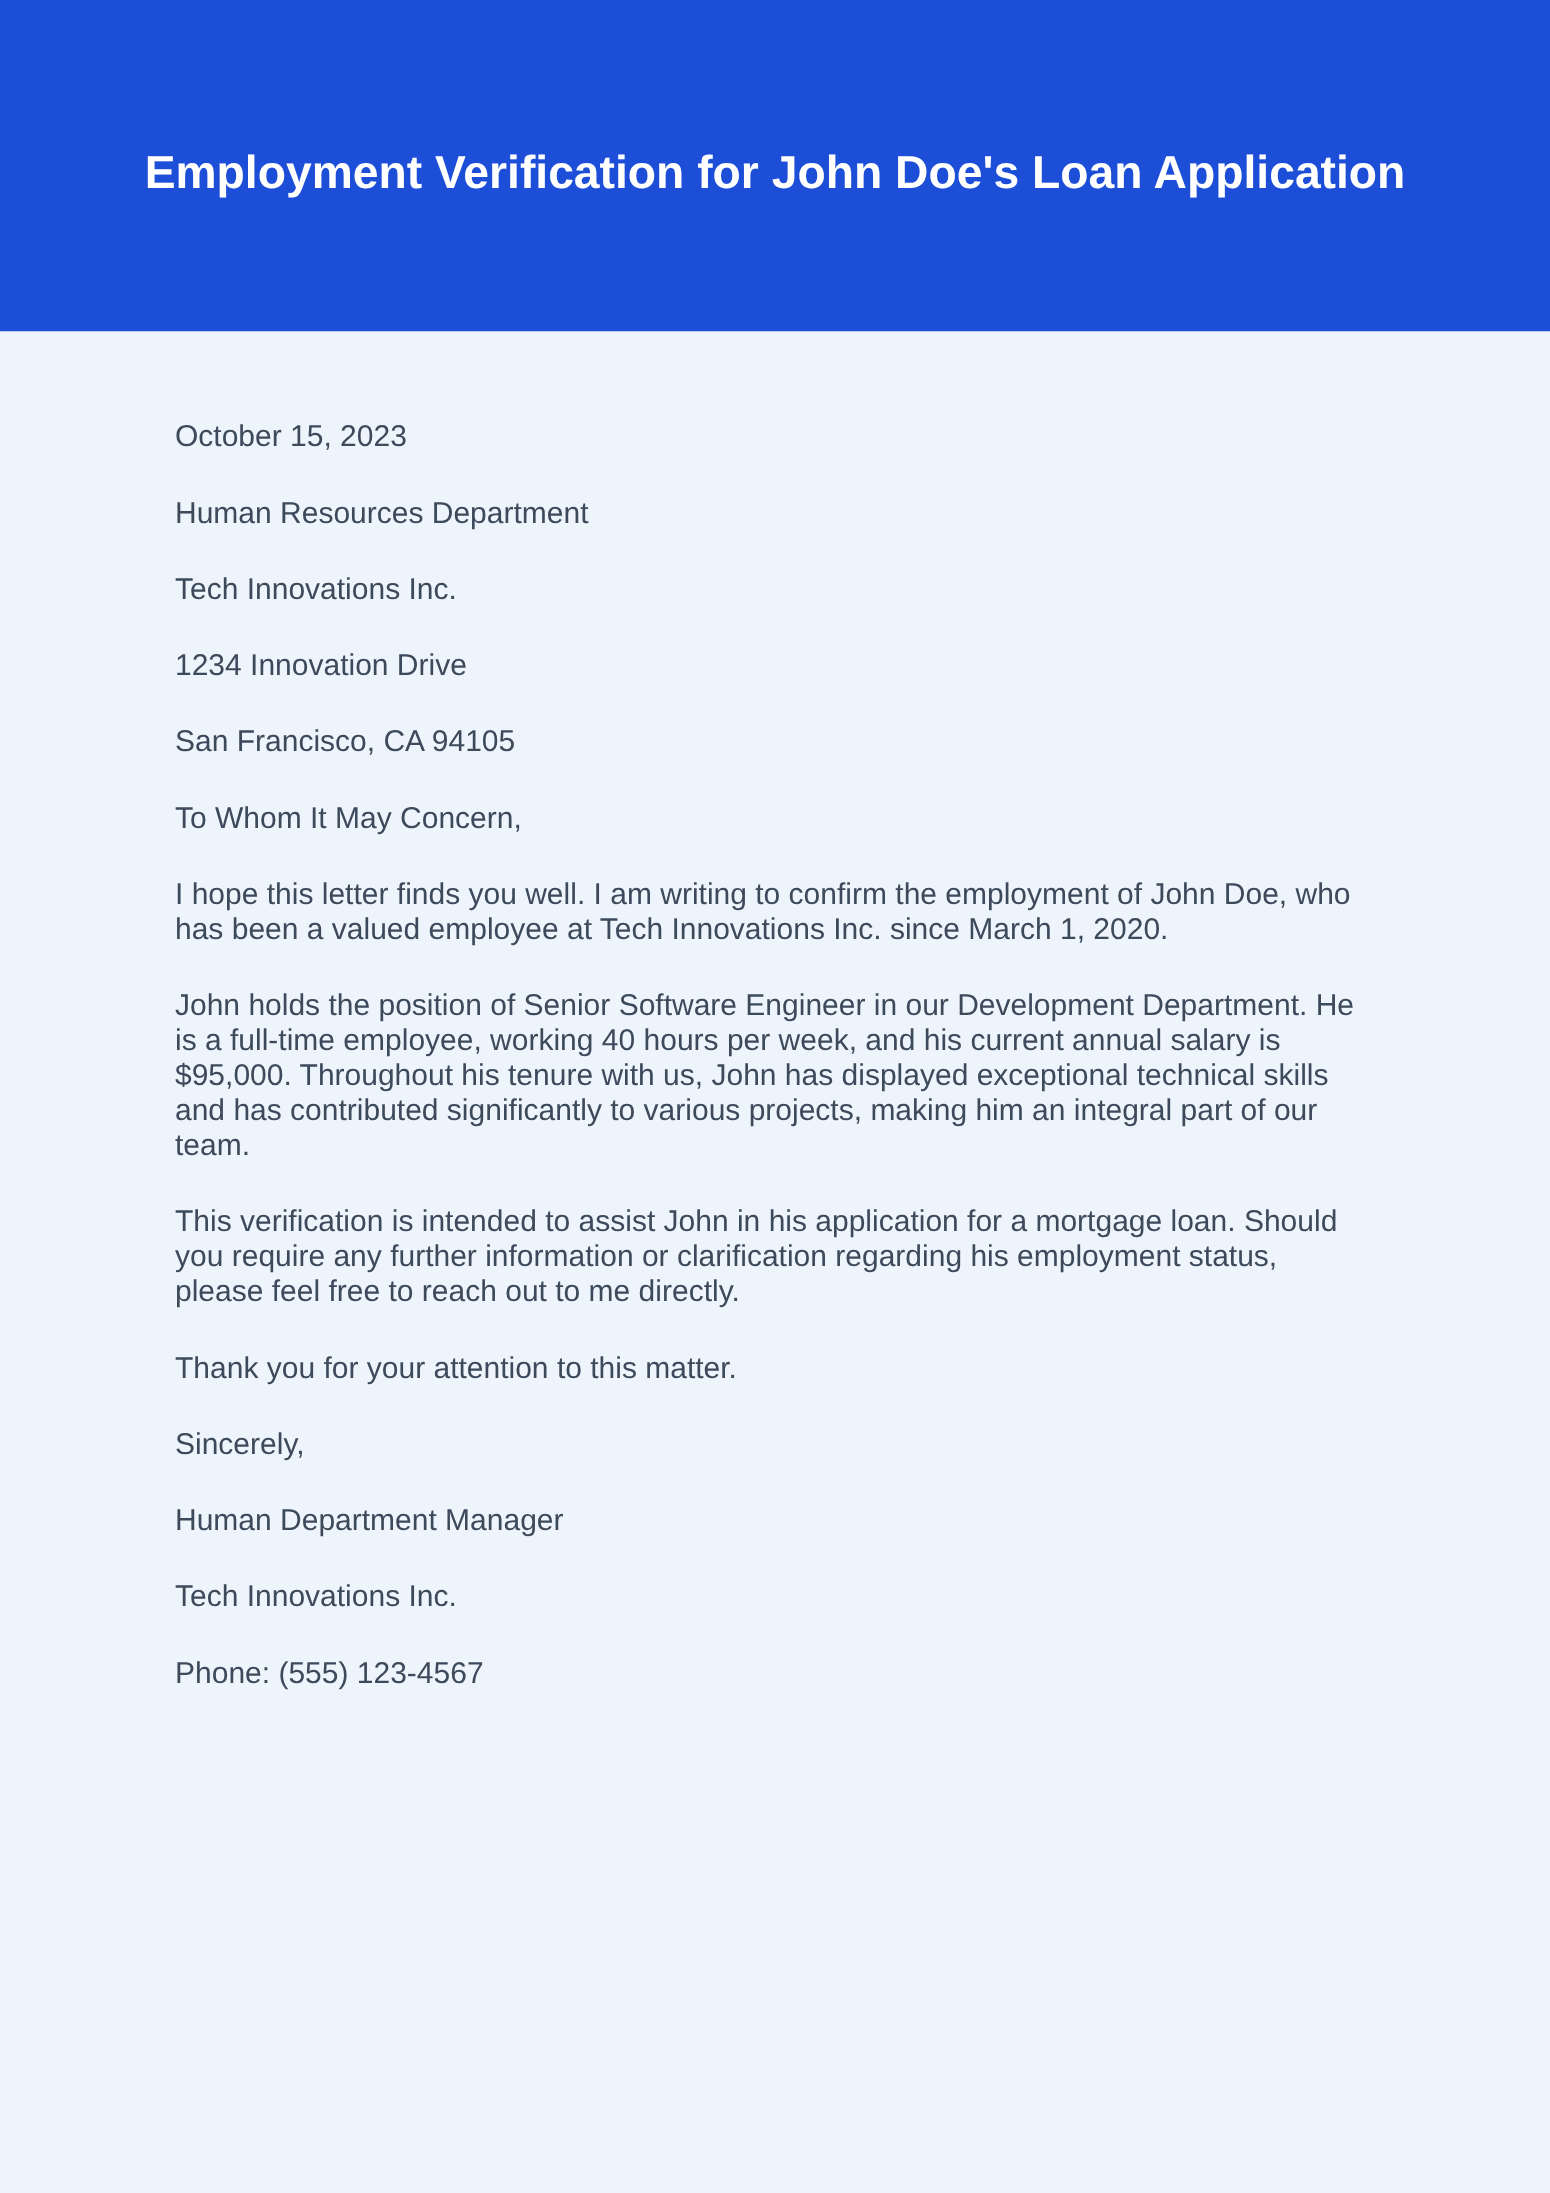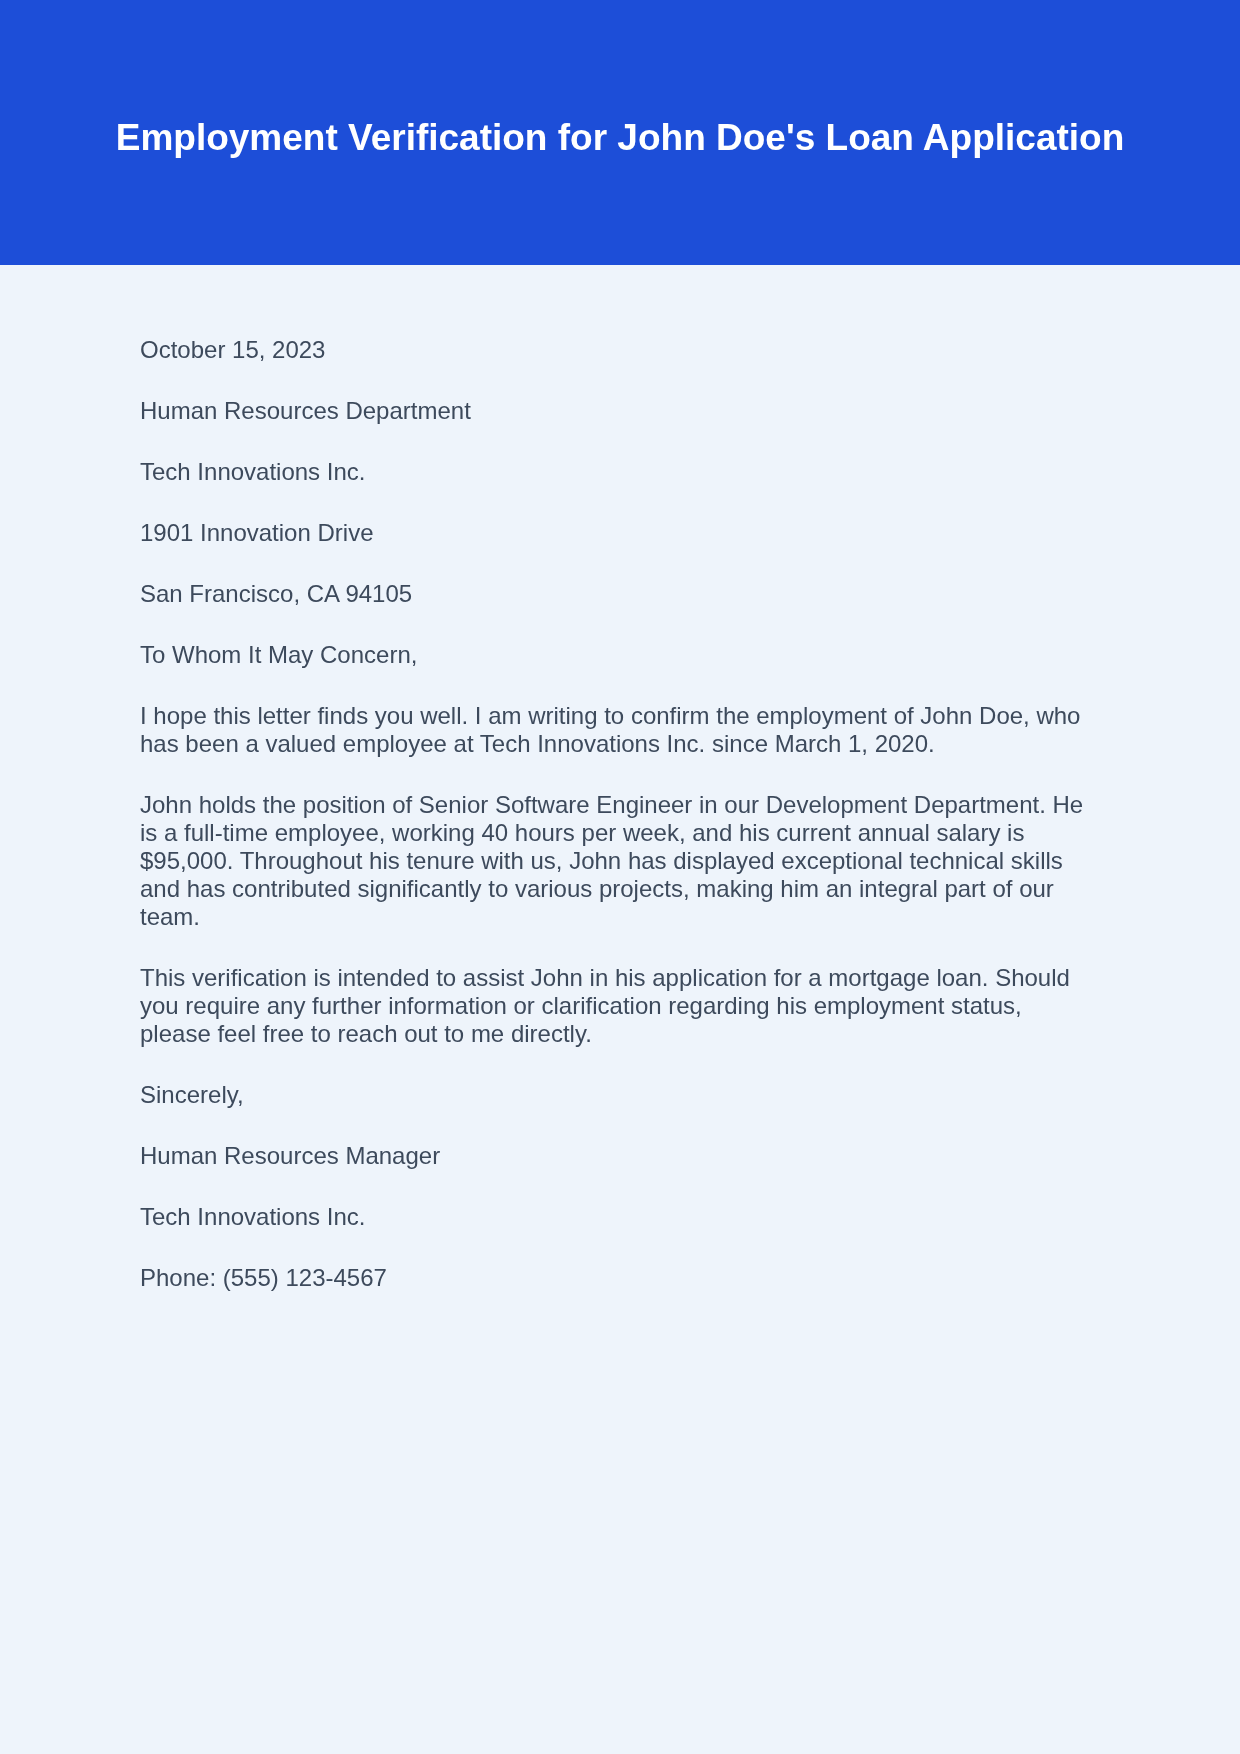--- a/index.html
+++ b/index.html
@@ -59,30 +59,31 @@
   <div class="header">
     <h1>Employment Verification for John Doe's Loan Application</h1>
   </div>
 
   <div class="content">
 
     <p>October 15, 2023</p>
 
     <p>Human Resources Department</p>
     <p>Tech Innovations Inc.</p>
-    <p>1901 Innovation Drive</p>
+    <p>1234 Innovation Drive</p>
     <p>San Francisco, CA 94105</p>
 
     <p>To Whom It May Concern,</p>
 
     <p>I hope this letter finds you well. I am writing to confirm the employment of John Doe, who has been a valued employee at Tech Innovations Inc. since March 1, 2020.</p>
     <p>John holds the position of Senior Software Engineer in our Development Department. He is a full-time employee, working 40 hours per week, and his current annual salary is $95,000. Throughout his tenure with us, John has displayed exceptional technical skills and has contributed significantly to various projects, making him an integral part of our team.</p>
     <p>This verification is intended to assist John in his application for a mortgage loan. Should you require any further information or clarification regarding his employment status, please feel free to reach out to me directly.</p>
+    <p>Thank you for your attention to this matter.</p>
 
     <p>Sincerely,</p>
 
-    <p>Human Resources Manager</p>
+    <p>Human Department Manager</p>
     <p>Tech Innovations Inc.</p>
     <p>Phone: (555) 123-4567</p>
 
   </div>
 
 </div>
 
 </body></html>

